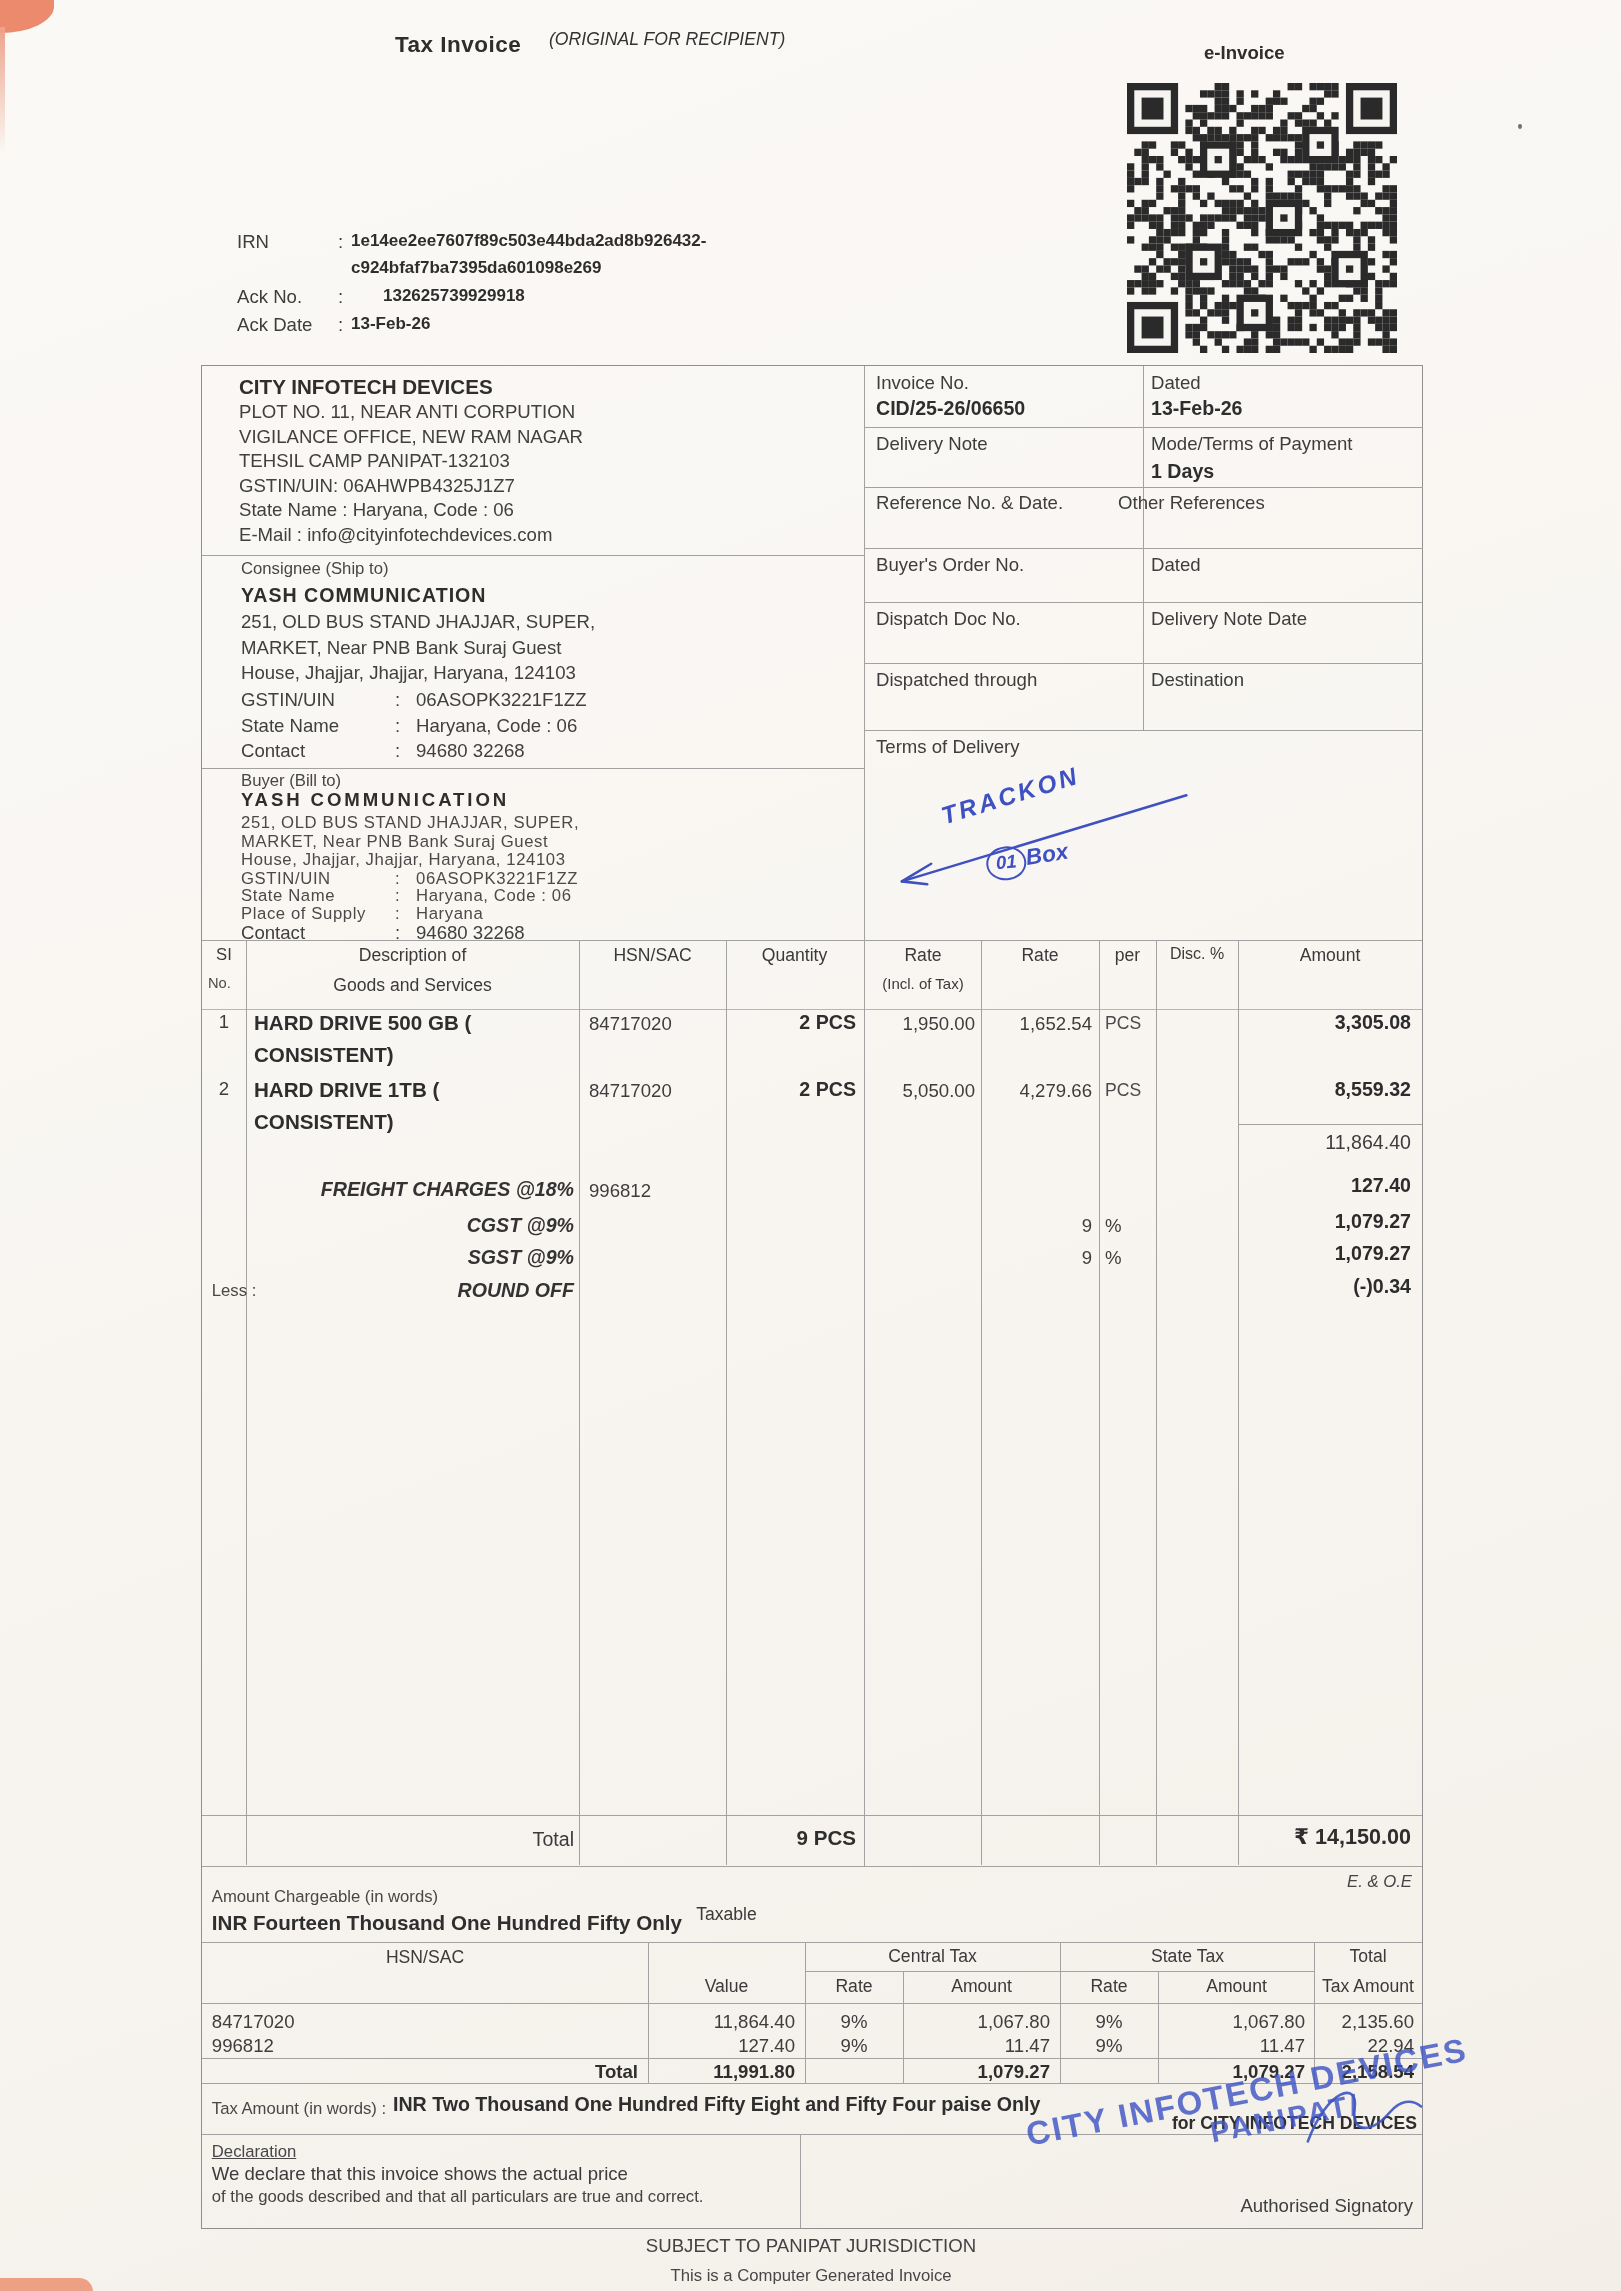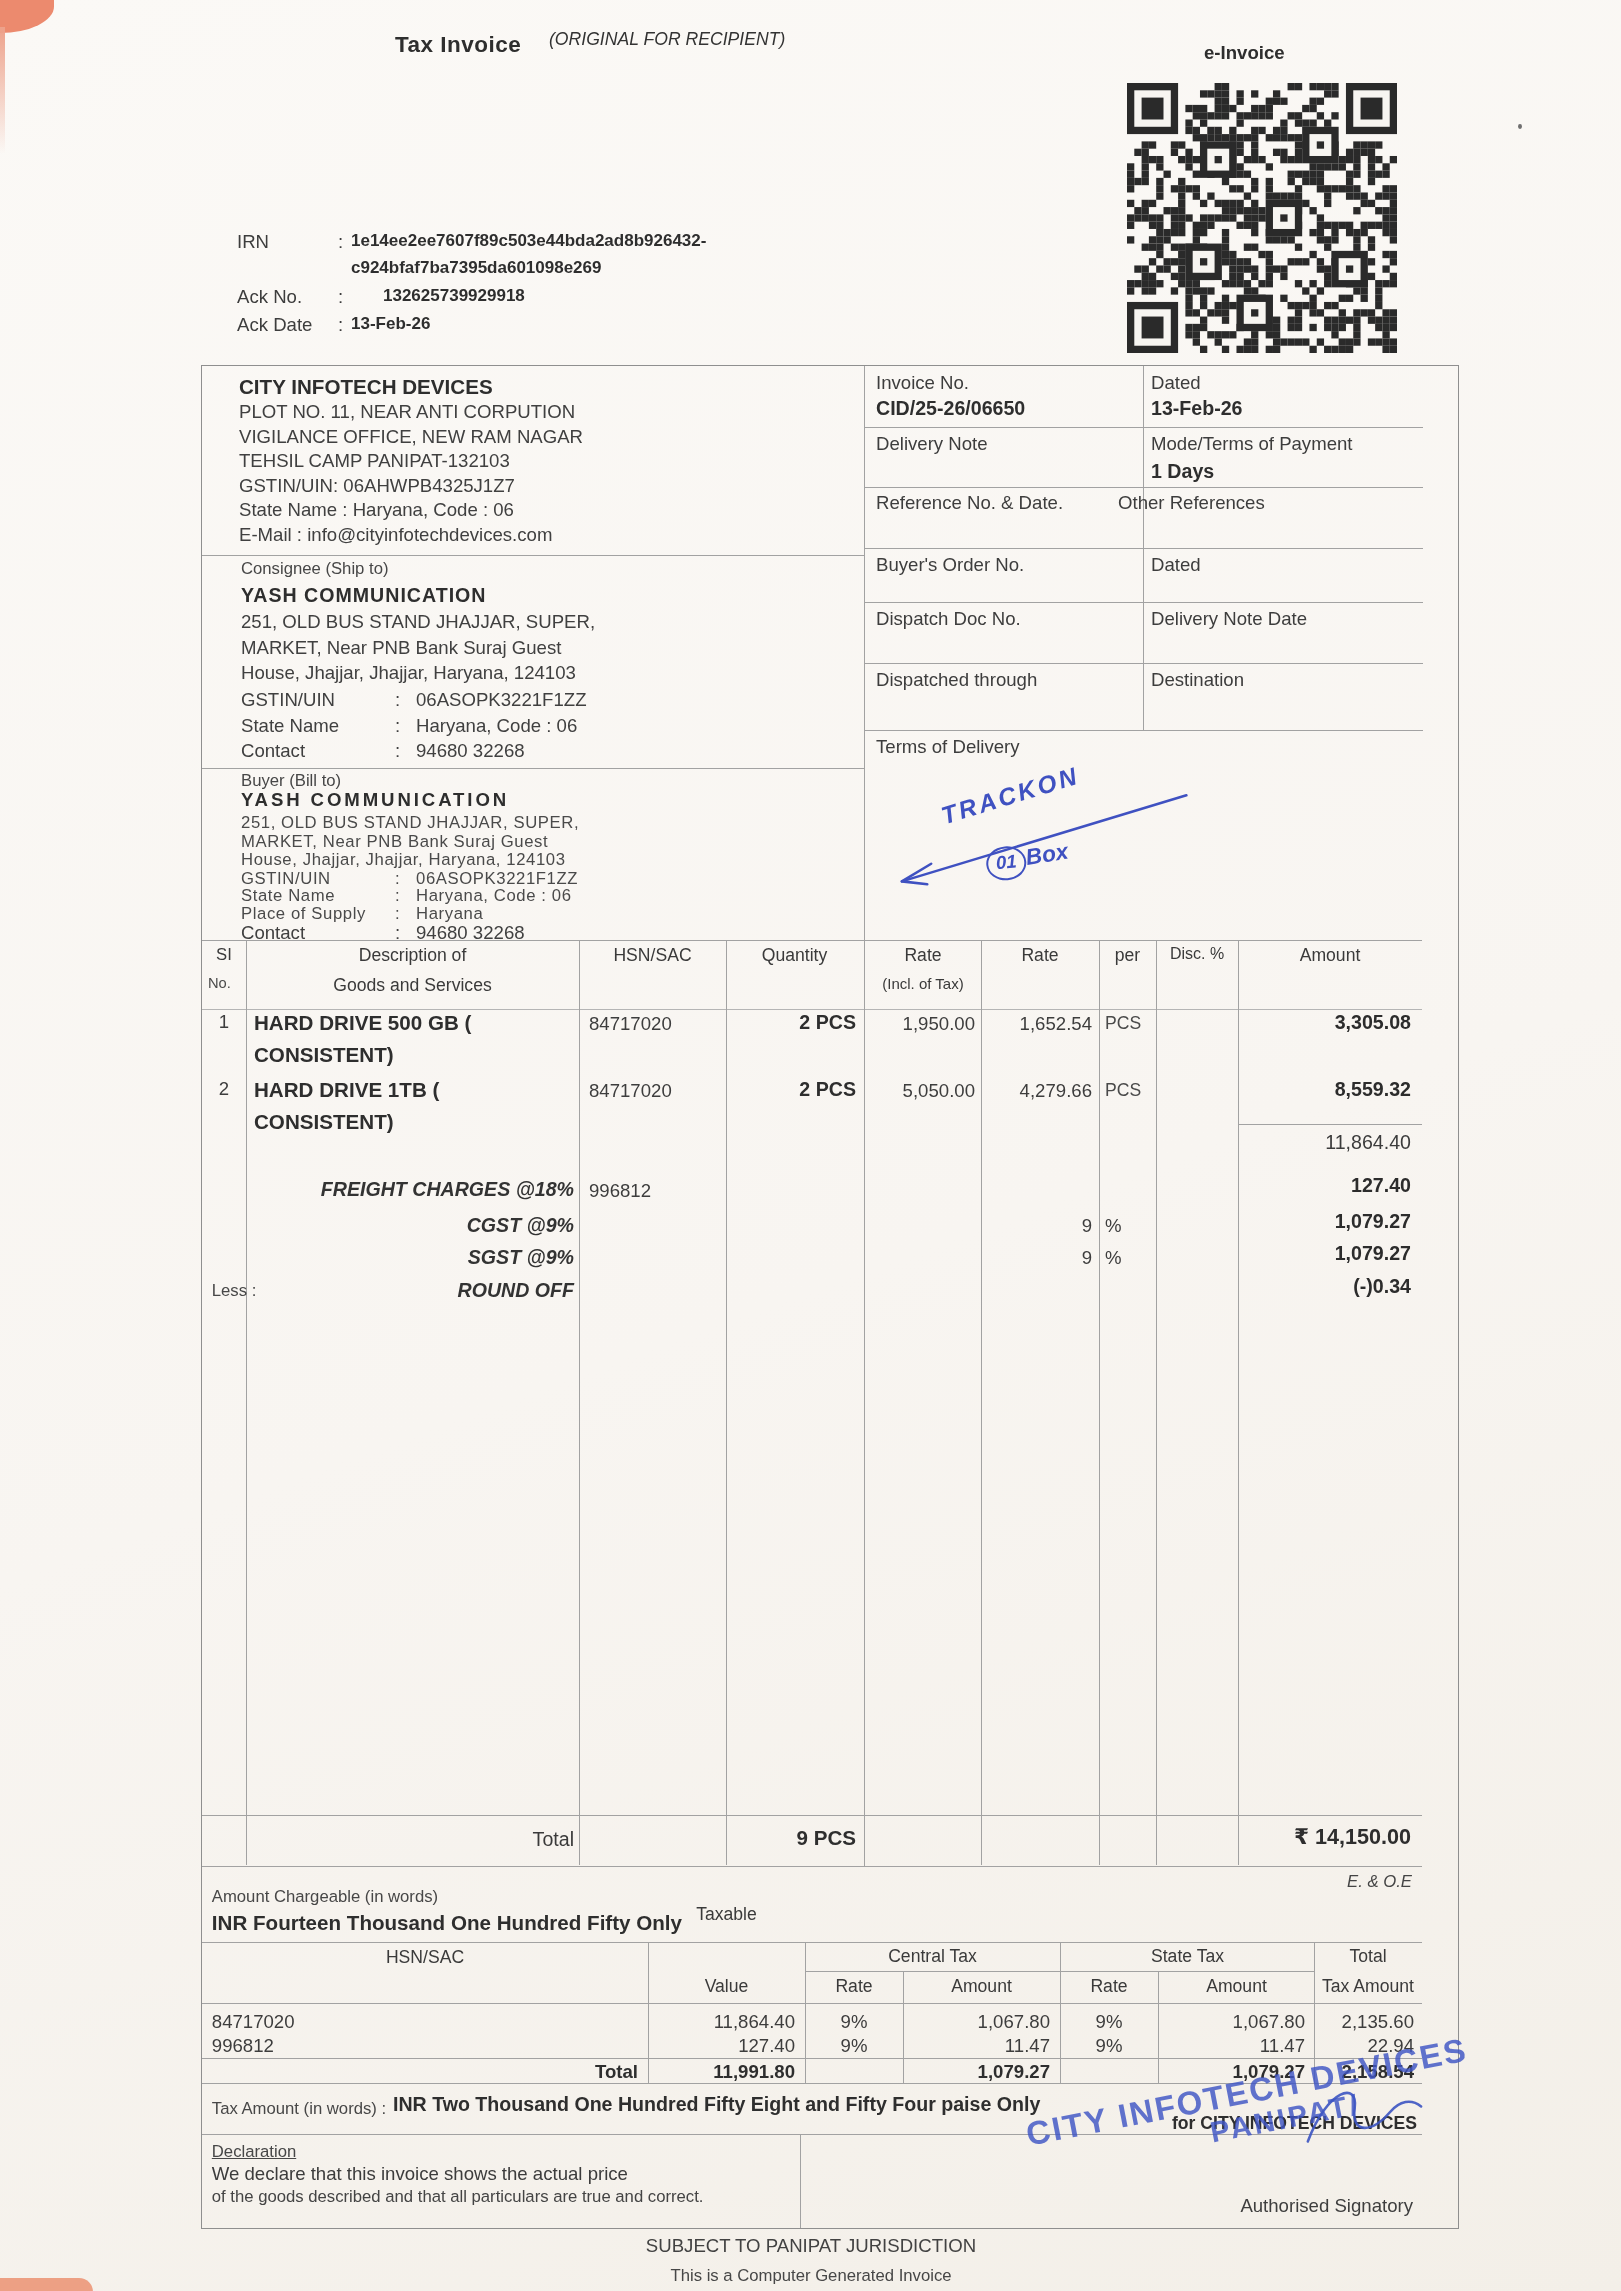--- a/index.html
+++ b/index.html
@@ -7,21 +7,21 @@
   .page{position:relative;width:1621px;height:2292px;overflow:hidden;
         background:linear-gradient(160deg,#fbf9f6 0%,#f8f5f1 55%,#f3efe8 100%);
         font-family:"Liberation Sans","DejaVu Sans",sans-serif;color:#3a3a3a;}
   .abs{position:absolute;}
   .b{font-weight:bold;}
   .i{font-style:italic;}
   .r{text-align:right;}
   .c{text-align:center;}
   .ink{color:#2e2e2e;}
   .soft{color:#4c4c4c;}
-  .sheet{position:absolute;left:201px;top:365px;width:1220px;height:1862px;border:1px solid #8f8f8f;padding-left:36px;}
+  .sheet{position:absolute;left:201px;top:365px;width:1220px;height:1862px;border:1px solid #8f8f8f;}
   .hl{position:absolute;height:0;border-top:1px solid #a2a2a2;}
   .vl{position:absolute;width:0;border-left:1px solid #a2a2a2;}
   .lbl{font-size:18.6px;color:#3d3d3d;}
   .small{font-size:16.7px;color:#474747;}
   .addr{font-size:18.6px;color:#404040;}
   .addr2{font-size:16.7px;color:#4a4a4a;letter-spacing:0.6px;}
   .amt{font-size:19.6px;font-weight:bold;color:#2c2c2c;}
   .chg{font-size:19.6px;font-weight:bold;font-style:italic;color:#333;}
   .stamp{position:absolute;left:823px;top:1703px;width:510px;transform:rotate(-11deg);
          color:rgba(62,84,196,.82);font-weight:bold;line-height:1.05;}

